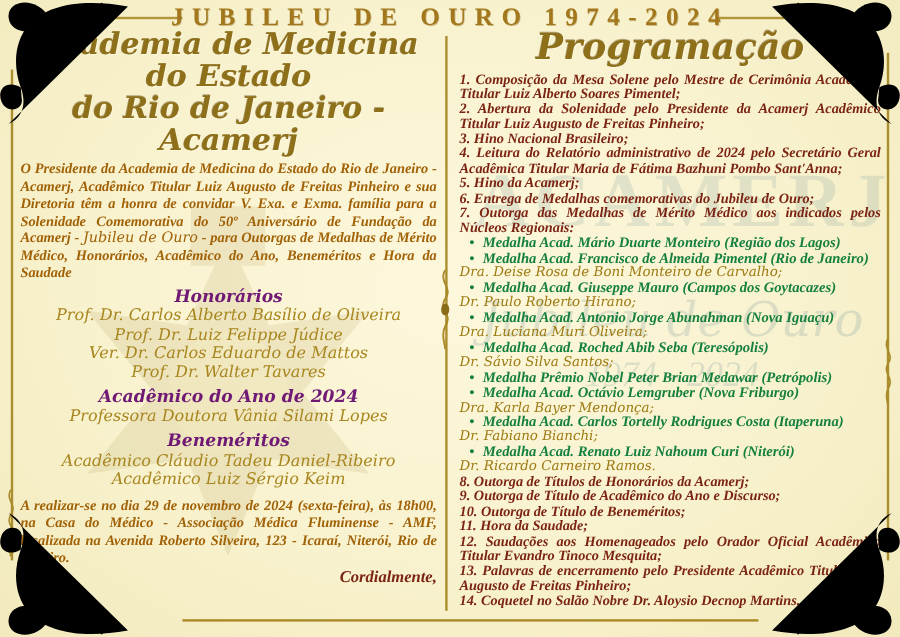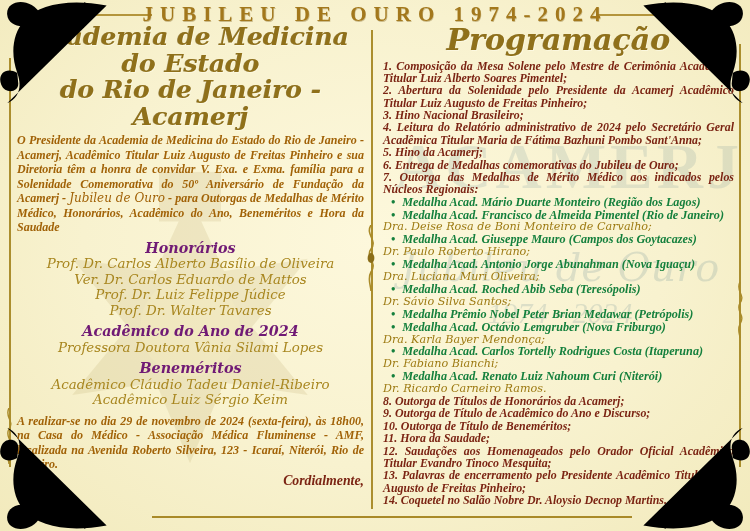--- a/index.html
+++ b/index.html
@@ -145,22 +145,22 @@
       <div class="st-line">Academia de Medicina do Estado</div>
       <div class="st-line">do Rio de Janeiro - Acamerj</div>
     </div>
 
     <p class="body-par"><span>O Presidente da Academia de Medicina do Estado do Rio de Janeiro - Acamerj, Acadêmico Titular Luiz Augusto de Freitas Pinheiro e sua Diretoria têm a honra de convidar V. Exa. e Exma. família para a Solenidade Comemorativa do 50º Aniversário de Fundação da Acamerj - </span><span class="highlight-script">Jubileu de Ouro</span><span> - para Outorgas de Medalhas de Mérito Médico, Honorários, Acadêmico do Ano, Beneméritos e Hora da Saudade</span></p>
 
     <div>
       <div class="gold-heading">Honorários</div>
       <div>
           <div class="gold-name">Prof. Dr. Carlos Alberto Basílio de Oliveira</div>
+          <div class="gold-name">Prof. Dr. Luiz Felippe Júdice</div>
           <div class="gold-name">Ver. Dr. Carlos Eduardo de Mattos</div>
-          <div class="gold-name">Prof. Dr. Luiz Felippe Júdice</div>
           <div class="gold-name">Prof. Dr. Walter Tavares</div>
         </div>
     </div>
 
     <div>
       <div class="gold-heading">Acadêmico do Ano de 2024</div>
       <div>
           <div class="gold-name">Professora Doutora Vânia Silami Lopes</div>
         </div>
     </div>

